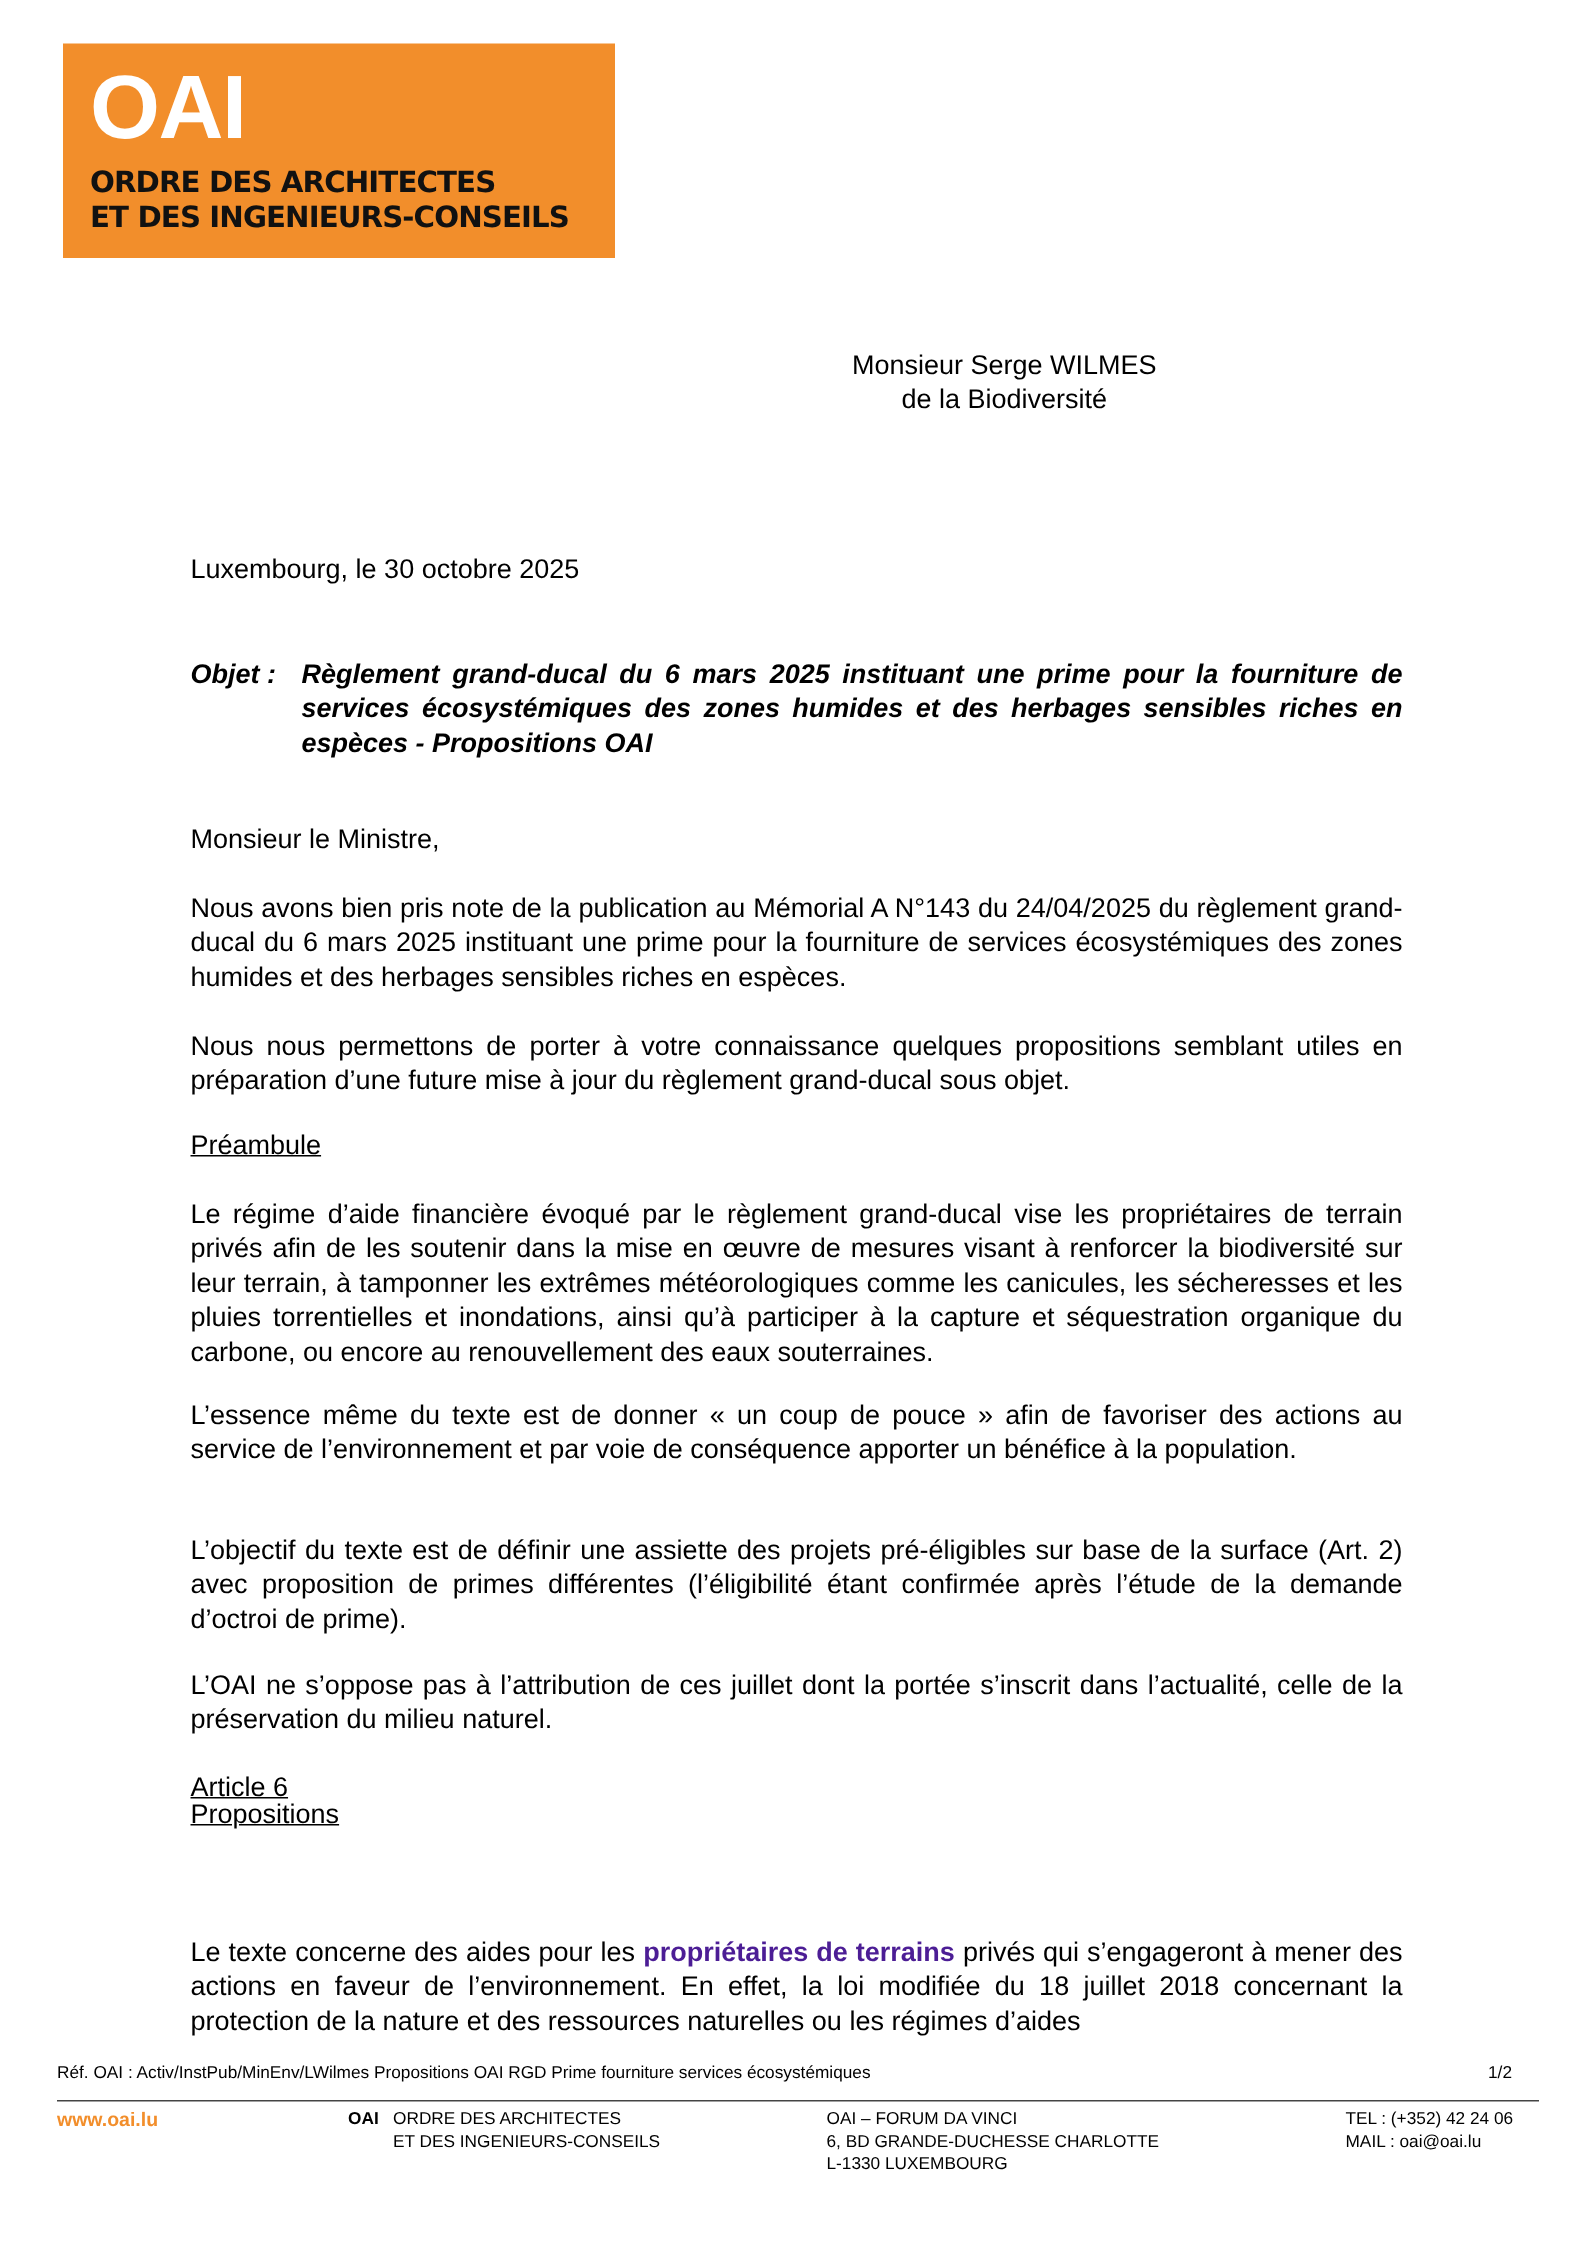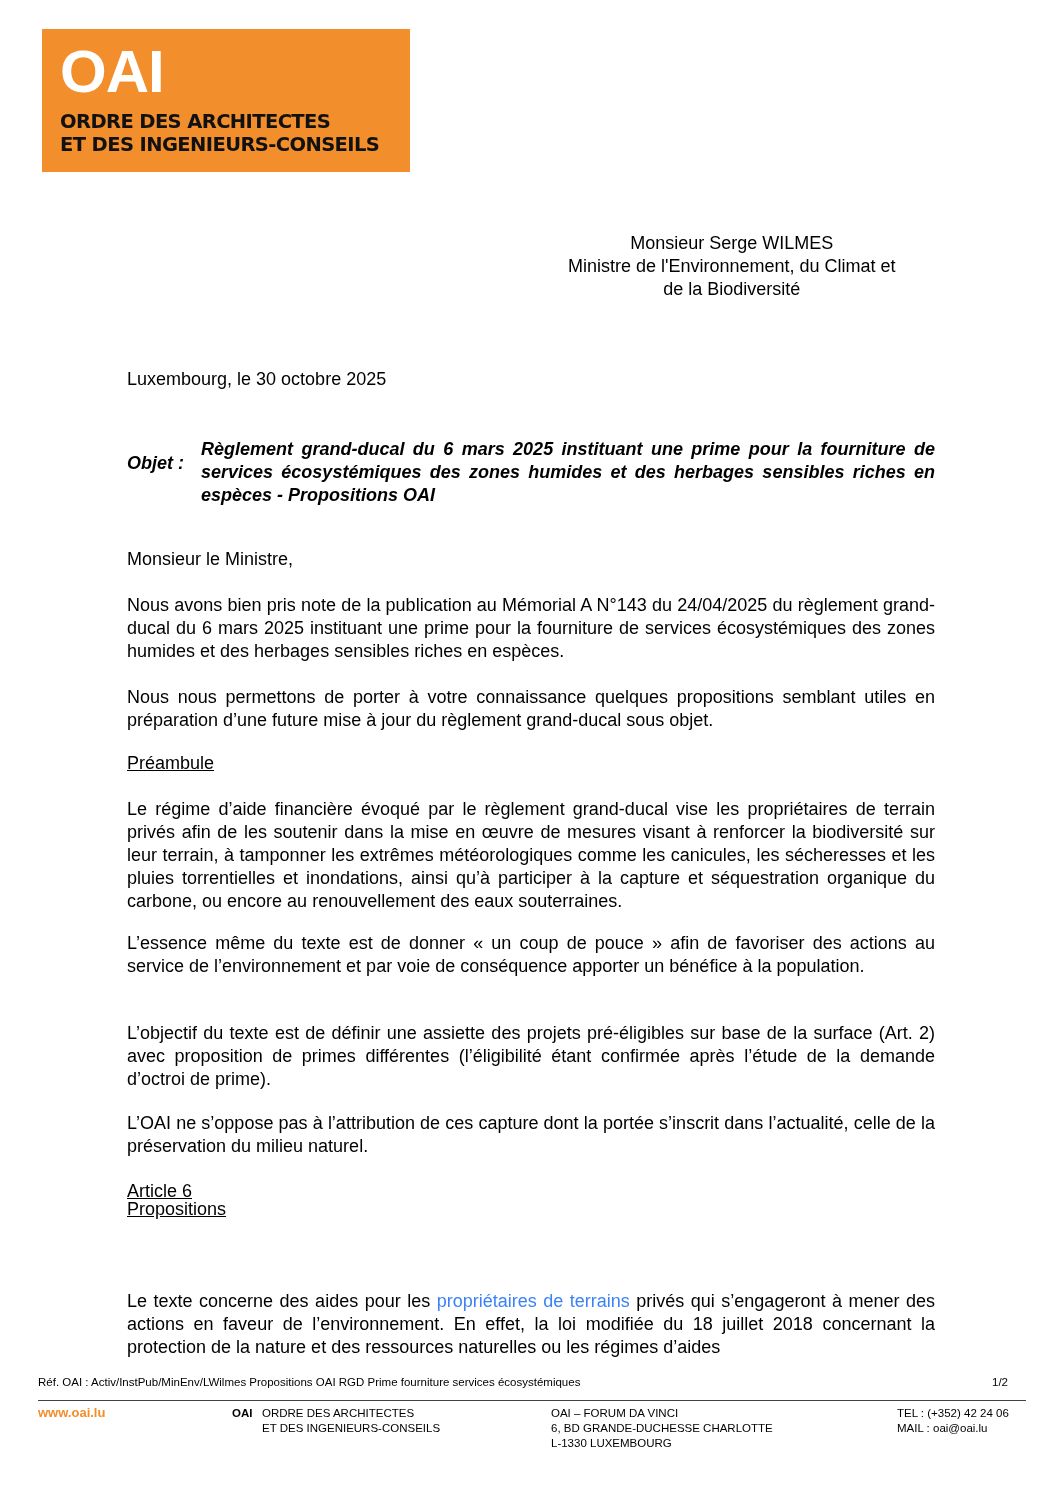--- a/index.html
+++ b/index.html
@@ -9,36 +9,36 @@
   .logo-line { position: absolute; left: 18px; color: #111; font-family: "DejaVu Sans", sans-serif; font-weight: bold; font-size: 19.5px; letter-spacing: -0.6px; line-height: 22px; white-space: nowrap; }
   .logo-line.l1 { top: 82px; }
   .logo-line.l2 { top: 105px; }
 
   .recipient { position: absolute; left: 568px; top: 232px; font-size: 18px; line-height: 23px; }
   .recipient div { white-space: nowrap; text-align: center; }
 
   .date { position: absolute; left: 127px; top: 368px; font-size: 18px; line-height: 23px; }
 
   .objet { position: absolute; left: 127px; top: 438px; width: 808px; font-size: 18px; line-height: 23px; font-weight: bold; font-style: italic; }
-  .objet-label { position: absolute; left: 0; top: 14px; }
+  .objet-label { position: absolute; left: 0; top: 0; }
   .objet-text { margin-left: 74px; text-align: justify; text-align-last: left; }
 
   .body { position: absolute; left: 127px; width: 808px; font-size: 18px; line-height: 23px; text-align: justify; }
   .salutation { top: 548px; }
   .p1 { top: 594px; }
   .p2 { top: 686px; }
   .h-preambule { top: 752px; text-decoration: underline; }
   .p3 { top: 798px; }
   .p4 { top: 932px; }
   .p5 { top: 1022px; }
   .p6 { top: 1112px; }
   .h-propositions { top: 1198px; text-decoration: underline; }
   .h-article6 { top: 1180px; text-decoration: underline; }
   .p7 { top: 1290px; }
-  .hl { color: #3b82f6; font-weight: normal; }
+  .hl { color: #4c1d95; font-weight: bold; }
 
   .ref { position: absolute; left: 38px; top: 1375px; font-size: 11.5px; line-height: 14px; }
   .pagenum { position: absolute; left: 992px; top: 1375px; font-size: 11.5px; line-height: 14px; }
   .footer-rule { position: absolute; left: 38px; top: 1400px; width: 988px; height: 1px; background: #444; }
 
   .f-web { position: absolute; left: 38px; top: 1405px; color: #f28e2b; font-weight: bold; font-size: 13px; line-height: 15px; text-align: right; }
   .f-org { position: absolute; left: 232px; top: 1406px; font-size: 11.5px; line-height: 15px; }
   .f-org .oai { font-weight: bold; display: inline-block; width: 30px; }
   .f-org .indent { padding-left: 30px; }
   .f-addr { position: absolute; left: 551px; top: 1406px; font-size: 11.5px; line-height: 15px; }
@@ -48,39 +48,38 @@
 <body>
 
 <div class="logo">
   <div class="logo-mark">OAI</div>
   <div class="logo-line l1">ORDRE DES ARCHITECTES</div>
   <div class="logo-line l2">ET DES INGENIEURS-CONSEILS</div>
 </div>
 
 <div class="recipient">
   <div>Monsieur Serge WILMES</div>
-  <div>Ministre de l'Environnement, du Climat et</div>
   <div>de la Biodiversité</div>
 </div>
 
 <div class="date">Luxembourg, le 30 octobre 2025</div>
 
 <div class="objet">
   <span class="objet-label">Objet :</span>
   <div class="objet-text">Règlement grand-ducal du 6 mars 2025 instituant une prime pour la fourniture de services écosystémiques des zones humides et des herbages sensibles riches en espèces - Propositions OAI</div>
 </div>
 
 <div class="body salutation">Monsieur le Ministre,</div>
 <div class="body p1">Nous avons bien pris note de la publication au Mémorial A N°143 du 24/04/2025 du règlement grand-ducal du 6 mars 2025 instituant une prime pour la fourniture de services écosystémiques des zones humides et des herbages sensibles riches en espèces.</div>
 <div class="body p2">Nous nous permettons de porter à votre connaissance quelques propositions semblant utiles en préparation d’une future mise à jour du règlement grand-ducal sous objet.</div>
 <div class="body h-preambule">Préambule</div>
 <div class="body p3">Le régime d’aide financière évoqué par le règlement grand-ducal vise les propriétaires de terrain privés afin de les soutenir dans la mise en œuvre de mesures visant à renforcer la biodiversité sur leur terrain, à tamponner les extrêmes météorologiques comme les canicules, les sécheresses et les pluies torrentielles et inondations, ainsi qu’à participer à la capture et séquestration organique du carbone, ou encore au renouvellement des eaux souterraines.</div>
 <div class="body p4">L’essence même du texte est de donner « un coup de pouce » afin de favoriser des actions au service de l’environnement et par voie de conséquence apporter un bénéfice à la population.</div>
 <div class="body p5">L’objectif du texte est de définir une assiette des projets pré-éligibles sur base de la surface (Art. 2) avec proposition de primes différentes (l’éligibilité étant confirmée après l’étude de la demande d’octroi de prime).</div>
-<div class="body p6">L’OAI ne s’oppose pas à l’attribution de ces capture dont la portée s’inscrit dans l’actualité, celle de la préservation du milieu naturel.</div>
+<div class="body p6">L’OAI ne s’oppose pas à l’attribution de ces juillet dont la portée s’inscrit dans l’actualité, celle de la préservation du milieu naturel.</div>
 <div class="body h-propositions">Propositions</div>
 <div class="body h-article6">Article 6</div>
 <div class="body p7"><span>Le texte concerne des aides pour les </span><span class="hl">propriétaires de terrains</span><span> privés qui s’engageront à mener des actions en faveur de l’environnement. En effet, la loi modifiée du 18 juillet 2018 concernant la protection de la nature et des ressources naturelles ou les régimes d’aides</span></div>
 
 <div class="ref">Réf. OAI : Activ/InstPub/MinEnv/LWilmes Propositions OAI RGD Prime fourniture services écosystémiques</div>
 <div class="pagenum">1/2</div>
 <div class="footer-rule"></div>
 
 <div class="f-web">www.oai.lu</div>
 <div class="f-org">

